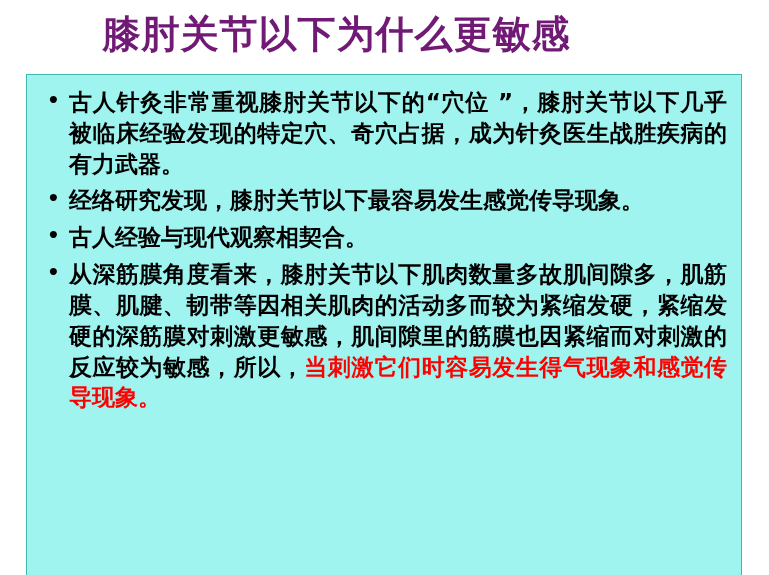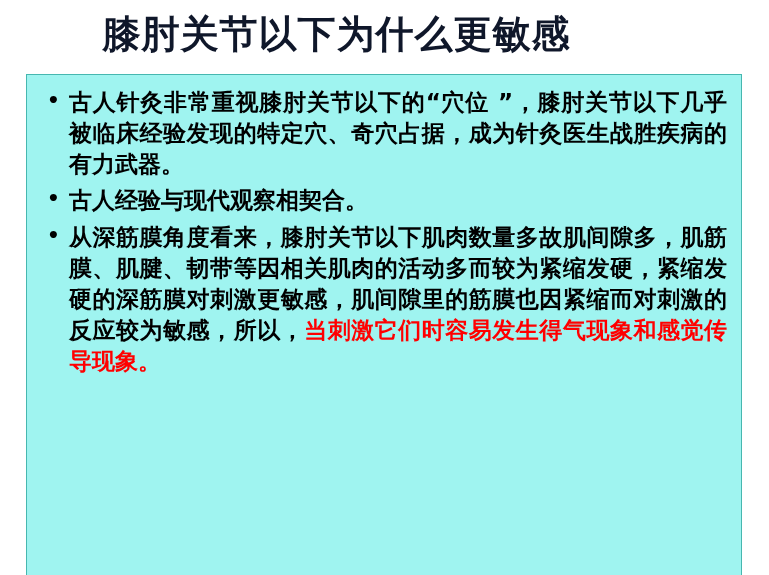--- a/index.html
+++ b/index.html
@@ -19,21 +19,21 @@
     height: 575px;
     box-sizing: border-box;
     background: #ffffff;
   }
   .slide-title {
     position: absolute;
     left: 0;
     top: 14px;
     width: 673px;
     text-align: center;
-    color: #0f172a;
+    color: #701a75;
     font-size: 38px;
     font-weight: bold;
     letter-spacing: 1px;
     line-height: 1.1;
     font-family: "DejaVu Sans", "Liberation Sans", sans-serif;
   }
   .body-box {
     position: absolute;
     left: 26px;
     top: 74px;
@@ -82,20 +82,23 @@
 <div class="slide">
 
   <div class="slide-title">膝肘关节以下为什么更敏感</div>
 
   <div class="body-box">
     <ul class="bullets">
       <li>
         <span class="para-text">古人针灸非常重视膝肘关节以下的“穴位 ”，膝肘关节以下几乎被临床经验发现的特定穴、奇穴占据，成为针灸医生战胜疾病的有力武器。</span><span class="hl-red"></span>
       </li>
       <li>
+        <span class="para-text">经络研究发现，膝肘关节以下最容易发生感觉传导现象。</span><span class="hl-red"></span>
+      </li>
+      <li>
         <span class="para-text">古人经验与现代观察相契合。</span><span class="hl-red"></span>
       </li>
       <li>
         <span class="para-text">从深筋膜角度看来，膝肘关节以下肌肉数量多故肌间隙多，肌筋膜、肌腱、韧带等因相关肌肉的活动多而较为紧缩发硬，紧缩发硬的深筋膜对刺激更敏感，肌间隙里的筋膜也因紧缩而对刺激的反应较为敏感，所以，</span><span class="hl-red">当刺激它们时容易发生得气现象和感觉传导现象。</span>
       </li>
     </ul>
   </div>
 
 </div>
 

